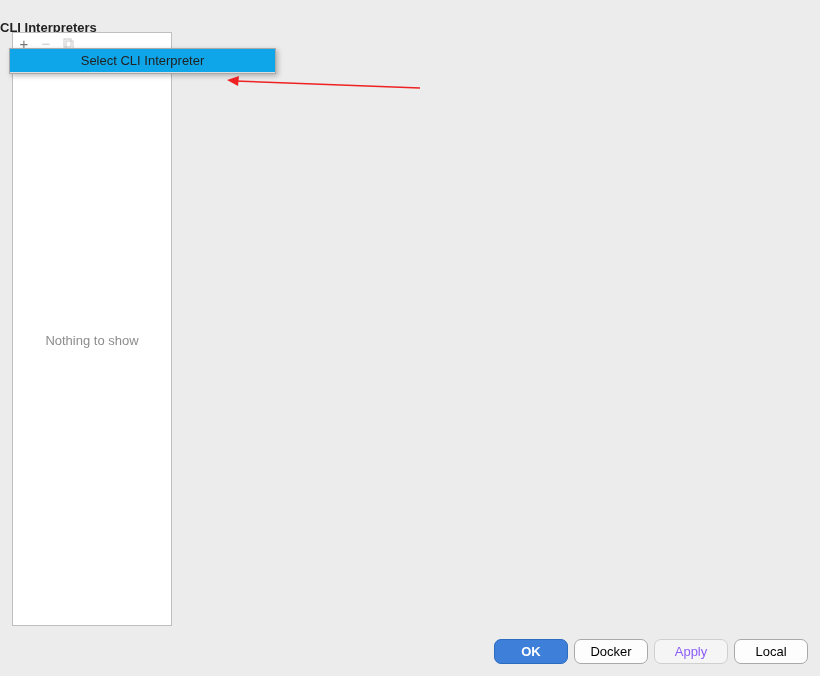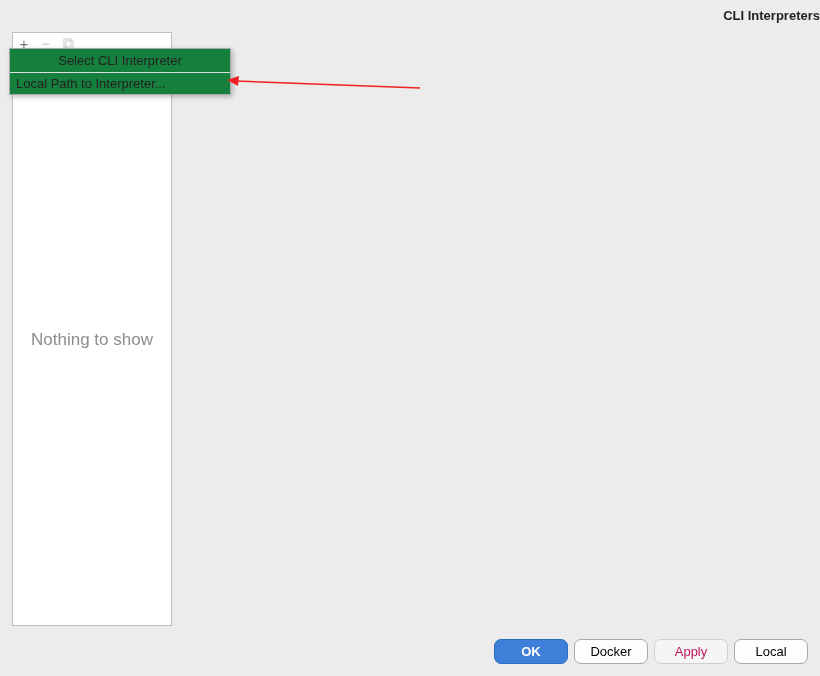--- a/index.html
+++ b/index.html
@@ -1,33 +1,33 @@
 <!DOCTYPE html>
 <html><head>
   <meta charset="utf-8">
   <style>
     * { box-sizing: border-box; margin: 0; padding: 0; font-family: Arial, sans-serif; }
     body { width: 820px; height: 676px; background: #ececec; position: relative; font-size: 13px; color: #222; }
-    .title { text-align: right; padding: 8px 0 10px; font-weight: bold; font-size: 13px; }
+    .title { text-align: left; padding: 20px 0 10px; font-weight: bold; font-size: 13px; }
     .main-area { position: absolute; left: 12px; top: 32px; right: 12px; bottom: 50px; display: flex; }
     .left-panel { width: 160px; background: #fff; border: 1px solid #bfbfbf; position: relative; display: flex; flex-direction: column; }
     .toolbar { height: 22px; padding: 2px 4px; display: flex; align-items: center; gap: 8px; border-bottom: 1px solid #e6e6e6; }
     .tb-icon { width: 14px; height: 14px; display: inline-flex; align-items: center; justify-content: center; color: #777; font-size: 15px; line-height: 1; cursor: pointer; }
     .tb-icon.disabled { color: #c9c9c9; cursor: default; }
-    .left-empty { flex: 1; display: flex; align-items: center; justify-content: center; color: #8c8c8c; font-size: 17px; }
+    .left-empty { flex: 1; display: flex; align-items: center; justify-content: center; color: #8c8c8c; font-size: 13px; }
     .right-panel { flex: 1; background: #ececec; border-left: none; }
     .divider { width: 1px; background: transparent; }
-    .popup { position: absolute; left: 9px; top: 48px; width: 222px; background: #15803d; border: 1px solid #a9a9a9; box-shadow: 2px 2px 5px rgba(0,0,0,0.25); z-index: 100; }
+    .popup { position: absolute; left: 9px; top: 48px; width: 267px; background: #0ea5e9; border: 1px solid #a9a9a9; box-shadow: 2px 2px 5px rgba(0,0,0,0.25); z-index: 100; }
     .popup-title { text-align: center; padding: 4px 0; border-bottom: 1px solid #ddd; font-size: 13px; }
     .popup-item { padding: 3px 6px; font-size: 13px; white-space: nowrap; overflow: hidden; cursor: pointer; }
     .popup-item.selected { background: #2d6dcc; color: #fff; }
     .buttons { position: absolute; bottom: 12px; right: 12px; display: flex; gap: 6px; }
     .btn { min-width: 74px; padding: 4px 10px; border: 1px solid #a9a9a9; background: #fdfdfd; font-size: 13px; cursor: pointer; border-radius: 7px; }
     .btn.primary { background: #3d7fd9; border-color: #2e6cbf; color: #fff; font-weight: bold; }
-    .btn.disabled { color: #be185d; border-color: #cfcfcf; background: #f5f5f5; cursor: default; }
+    .btn.disabled { color: #8b5cf6; border-color: #cfcfcf; background: #f5f5f5; cursor: default; }
     .arrow { position: absolute; z-index: 200; pointer-events: none; }
   </style>
 </head>
 <body>
 
 <div class="title">CLI Interpreters</div>
 
 <div class="main-area">
   <div class="left-panel">
     <div class="toolbar">
@@ -41,21 +41,20 @@
       </span>
     </div>
     <div class="left-empty">Nothing to show</div>
   </div>
   <div class="divider"></div>
   <div class="right-panel"></div>
 </div>
 
 <div class="popup">
   <div class="popup-title">Select CLI Interpreter</div>
-  <div class="popup-item">Local Path to Interpreter...</div>
 </div>
 
 <svg class="arrow" style="left:225px; top:73px; width:200px; height:20px;">
   <line x1="195" y1="15" x2="10" y2="8" stroke="#e22" stroke-width="1.5"></line>
   <polygon points="2,7 14,3 13,13" fill="#e22"></polygon>
 </svg>
 
 <div class="buttons">
   <button class="btn primary">OK</button>
   <button class="btn">Docker</button>

